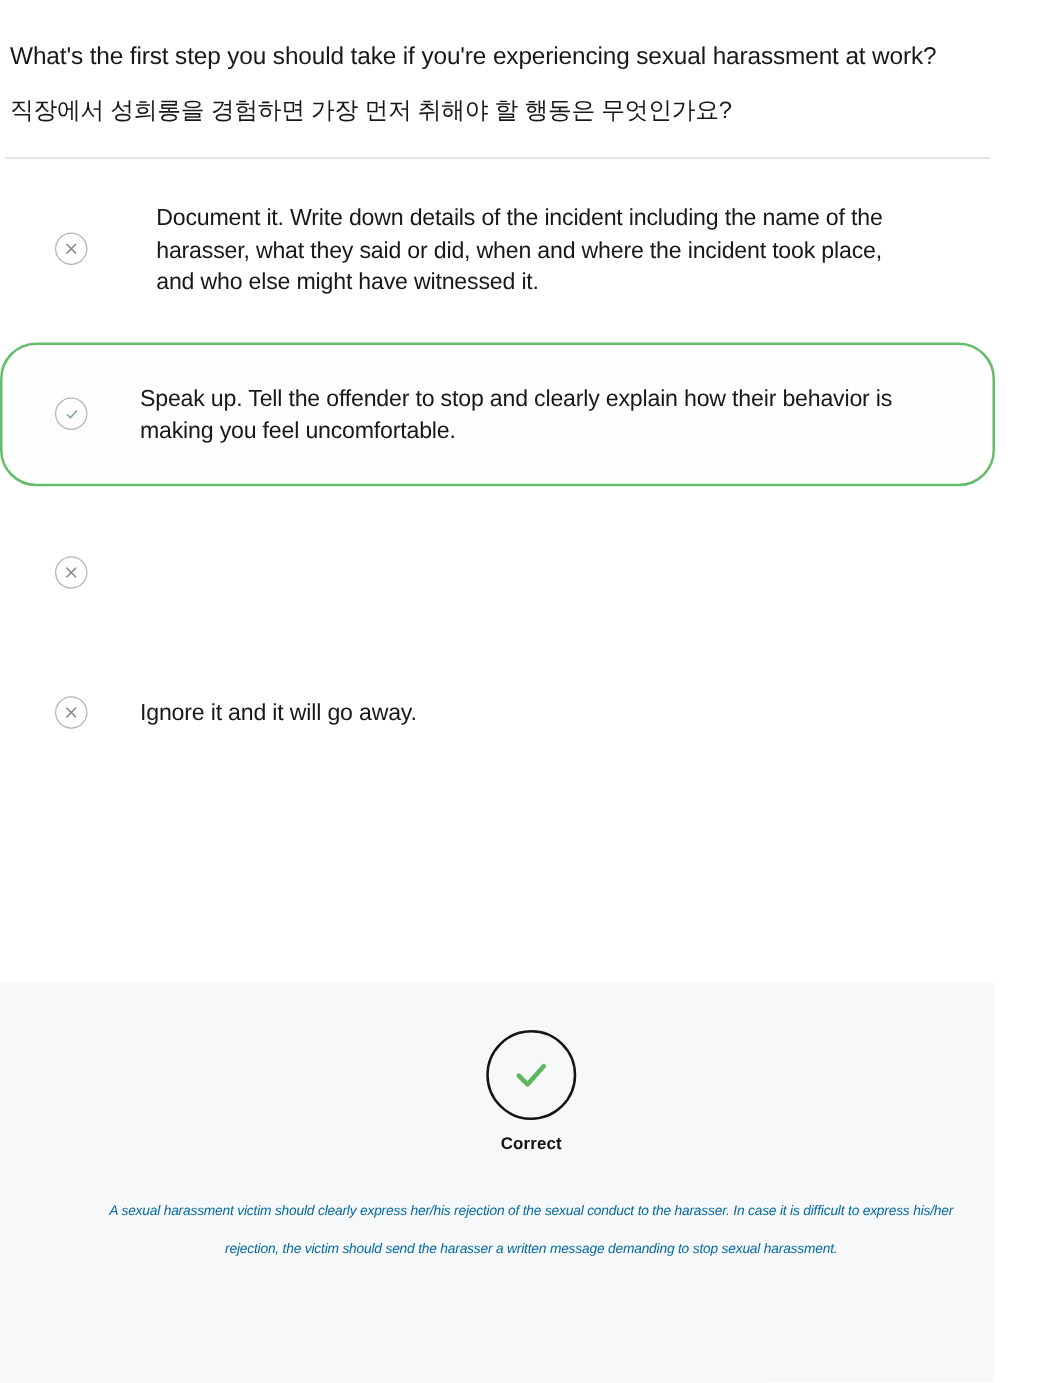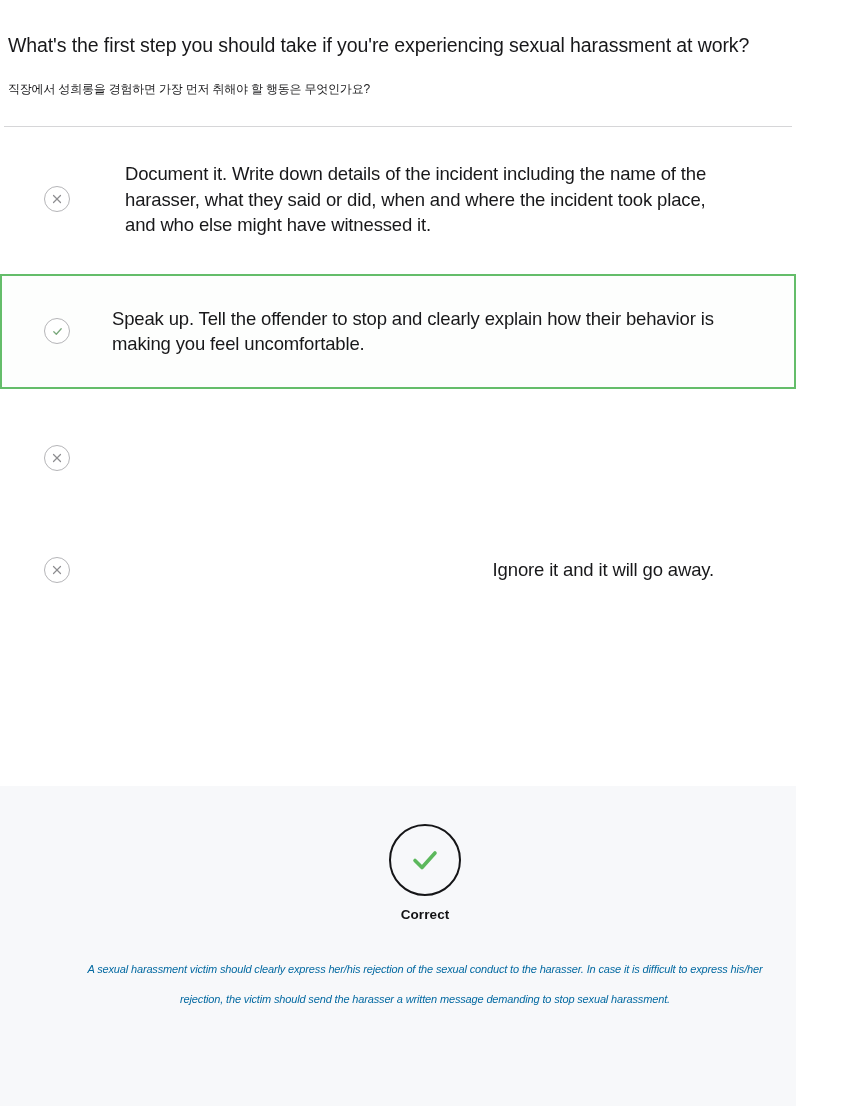--- a/index.html
+++ b/index.html
@@ -28,21 +28,21 @@
 
   .question-en {
     font-size: 19.5px;
     line-height: 42px;
     color: #18181a;
     letter-spacing: -0.1px;
     max-width: 838px;
   }
 
   .question-ko {
-    font-size: 12px;
+    font-size: 19px;
     line-height: 30px;
     color: #18181a;
     margin-top: 8px;
     letter-spacing: -0.2px;
   }
 
   .divider {
     margin: 22px 4px 0 4px;
     height: 1px;
     background: #d6d6d8;
@@ -95,23 +95,23 @@
   .option-text {
     flex: 1 1 auto;
     font-size: 18.5px;
     line-height: 25.5px;
     color: #18181a;
     letter-spacing: -0.15px;
     padding-right: 60px;
   }
 
   .option.opt-1 { margin-top: 22px; gap: 13px; }
-  .option.opt-2 { margin-top: 24px; }
+  .option.opt-2 { margin-top: 24px; border-radius: 29px; }
   .option.opt-3 { margin-top: 24px; }
-  .option.opt-4 { margin-top: 22px; text-align: right; }
+  .option.opt-4 { margin-top: 22px; }
 
   
   .feedback {
     position: absolute;
     left: 0;
     top: 786px;
     width: 850px;
     height: 320px;
     background: #f7f8fa;
     display: flex;

